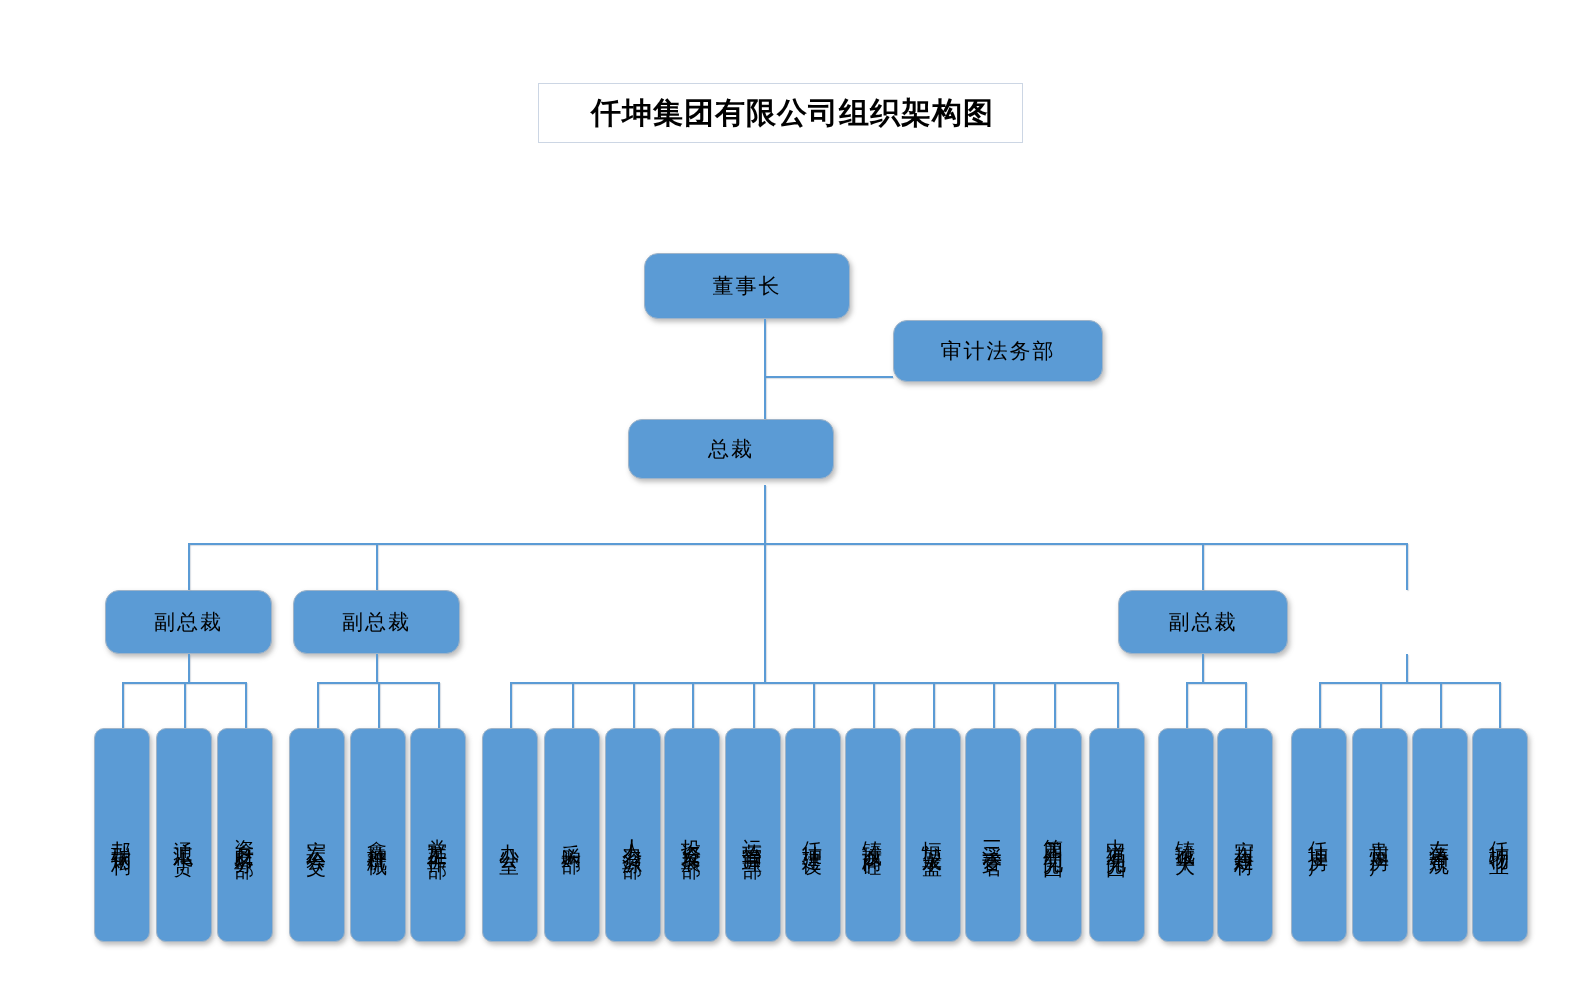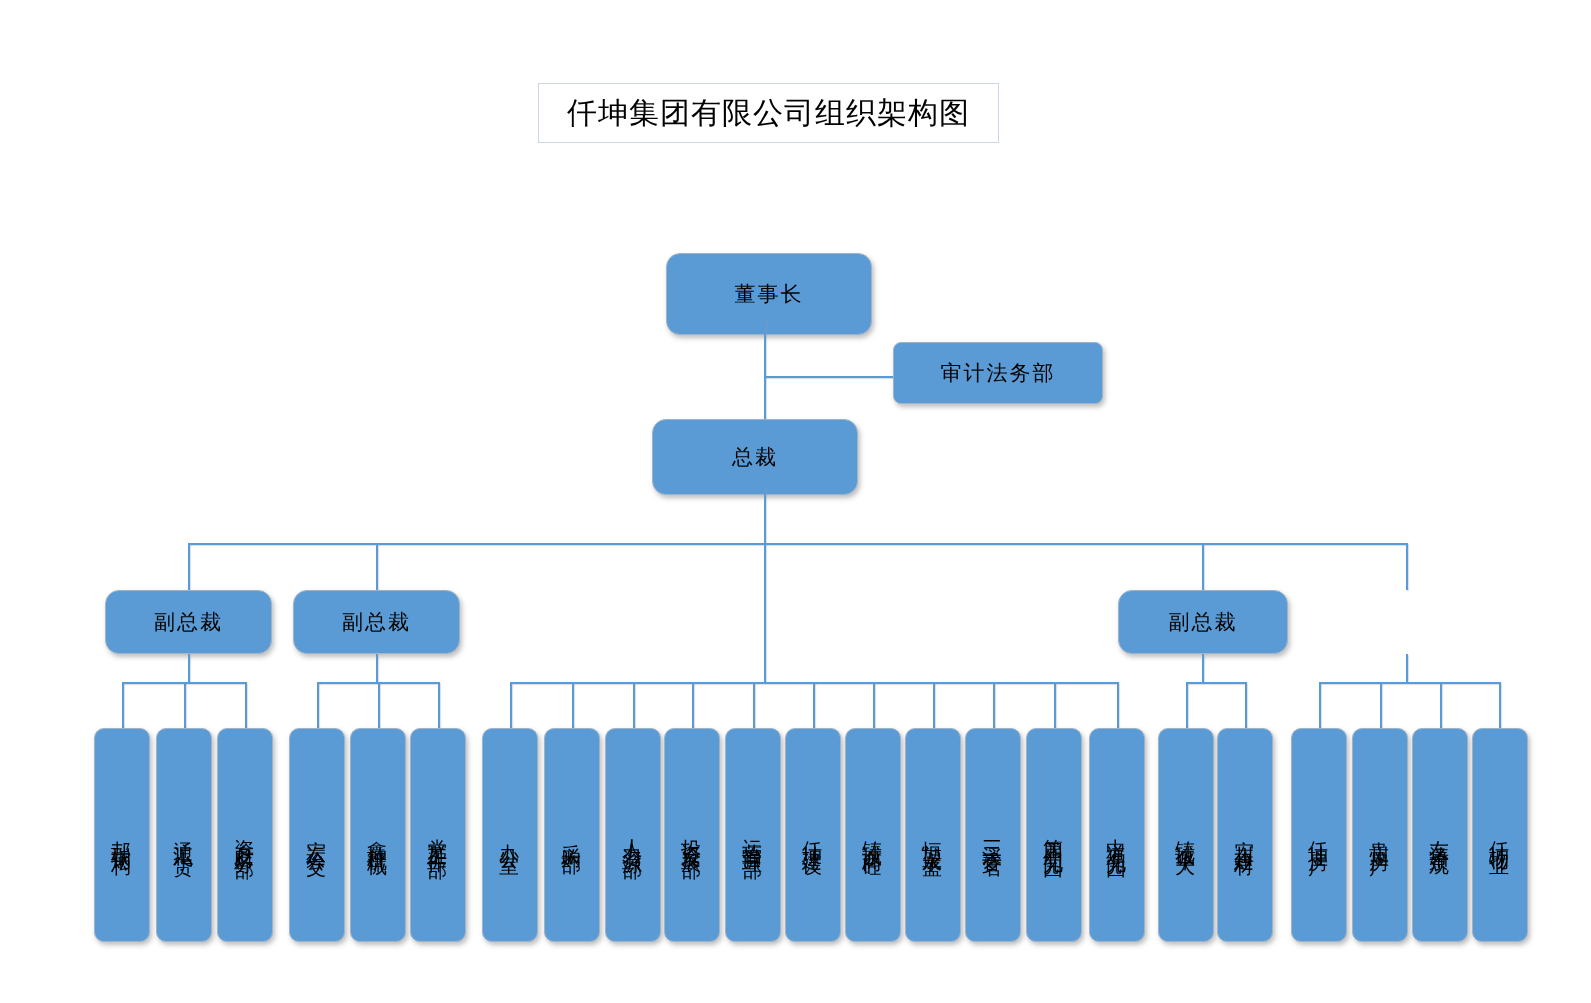--- a/index.html
+++ b/index.html
@@ -10,22 +10,23 @@
     background: #ffffff;
     font-family: "DejaVu Sans", "Liberation Sans", sans-serif;
     overflow: hidden;
   }
   .title-box {
     position: absolute;
     left: 538px; top: 83px; width: 459px; height: 58px;
     background: #ffffff;
     border: 1px solid #ccd6e4;
     display: flex; align-items: center; justify-content: center;
-    font-size: 30px; font-weight: normal; color: #000000;
+    font-size: 30px; font-weight: bold; color: #000000;
     letter-spacing: 1px;
+    padding-left: 24px;
   }
   .box {
     position: absolute;
     background: #5b9bd5;
     border: 1px solid #9fb4c9;
     border-radius: 14px;
     box-shadow: 2px 3px 5px rgba(110,110,110,0.45);
     display: flex; align-items: center; justify-content: center;
     color: #000000;
     font-size: 21px;
@@ -48,23 +49,23 @@
   .hline { height: 1.5px; }
   .vline { width: 1.5px; }
 </style>
 </head>
 <body>
 
 <div class="canvas">
 
   <div class="title-box">仟坤集团有限公司组织架构图</div>
 
-  <div class="box" style="left:666px; top:253px; width:206px; height:82px;">董事长</div>
-  <div class="box" style="left:893px; top:342px; width:210px; height:62px;border-radius:8px;">审计法务部</div>
-  <div class="box" style="left:652px; top:419px; width:206px; height:76px;">总裁</div>
+  <div class="box" style="left:644px; top:253px; width:206px; height:66px;">董事长</div>
+  <div class="box" style="left:893px; top:320px; width:210px; height:62px;">审计法务部</div>
+  <div class="box" style="left:628px; top:419px; width:206px; height:60px;">总裁</div>
 
   <div class="box" style="left:105px; top:590px; width:167px; height:64px;">副总裁</div>
   <div class="box" style="left:293px; top:590px; width:167px; height:64px;">副总裁</div>
   <div class="box" style="left:1118px; top:590px; width:170px; height:64px;">副总裁</div>
 
   <div class="vline" style="left:764px; top:319px; height:100px;"></div>
   <div class="hline" style="left:764px; top:376px; width:129px;"></div>
   <div class="vline" style="left:764px; top:485px; height:58px;"></div>
 
   <div class="hline" style="left:188px; top:543px; width:1219px;"></div>

